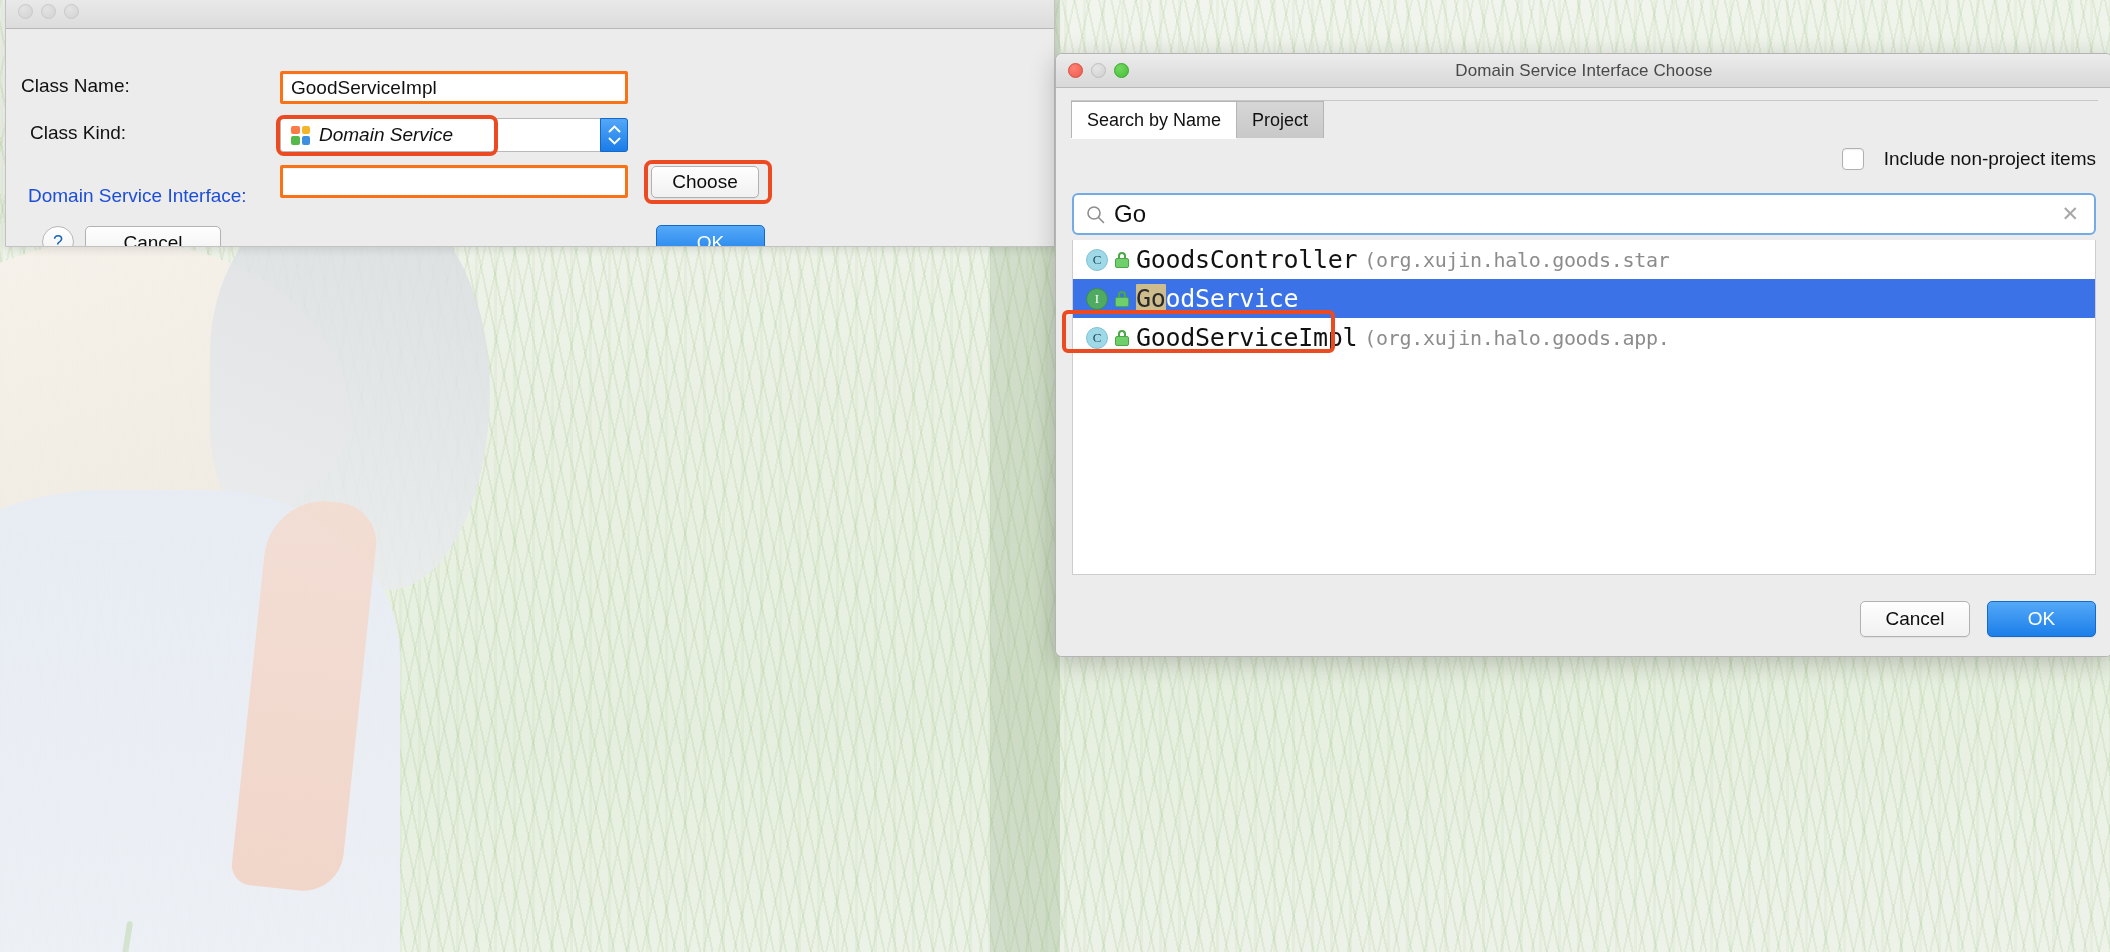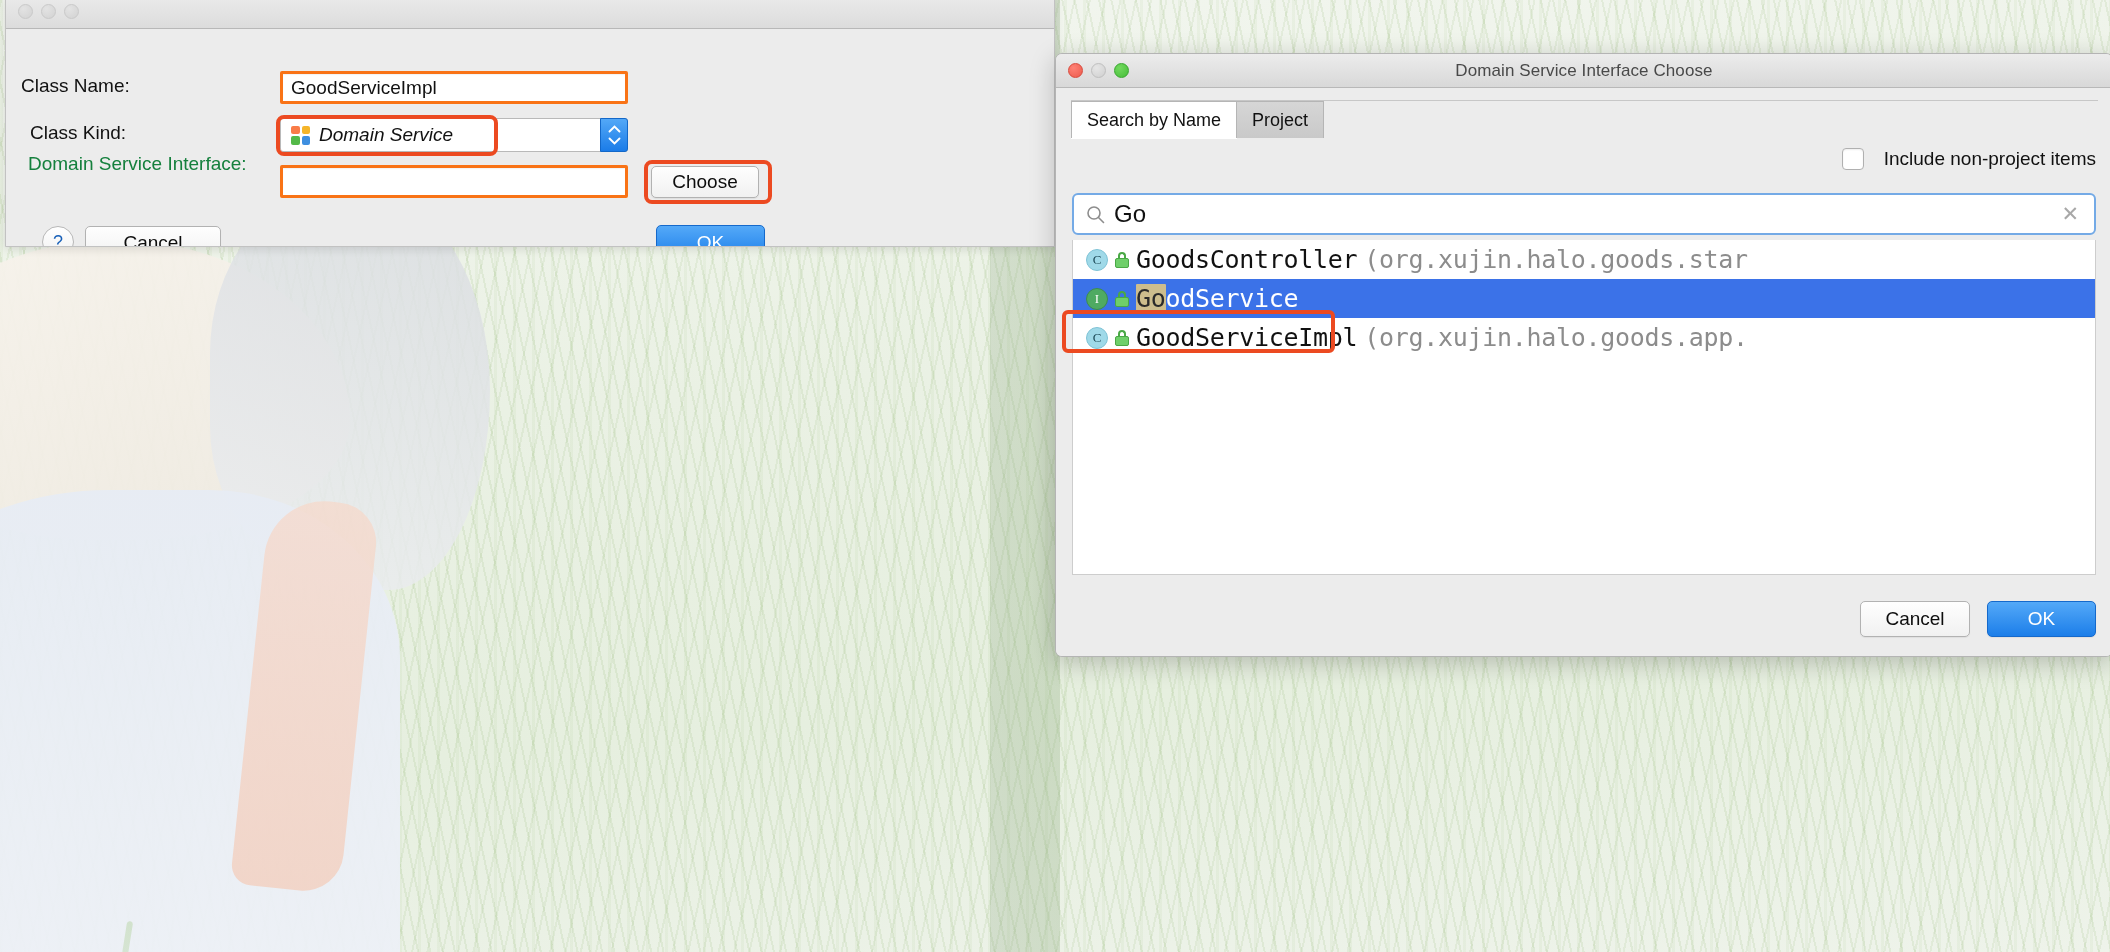--- a/index.html
+++ b/index.html
@@ -89,21 +89,21 @@
   #left-dialog {
     left:5px; top:-6px; width:1050px; height:253px;
     border:1px solid #c2c2c2;
     border-radius:6px 6px 0 0;
     box-shadow:0 2px 10px rgba(0,0,0,.12);
     overflow:hidden;
   }
   #left-body { position:relative; height:219px; background:#ececec; }
   #lbl-class-name { position:absolute; left:15px; top:46px; font-size:19px; color:#111; }
   #lbl-class-kind { position:absolute; left:24px; top:93px; font-size:19px; color:#111; }
-  #lbl-dsi        { position:absolute; left:22px; top:124px; font-size:19px; color:#15803d; }
+  #lbl-dsi        { position:absolute; left:22px; top:156px; font-size:19px; color:#1d4ed8; }
 
   .textfield {
     position:absolute;
     background:#fff; border:3px solid #f97316; border-radius:2px;
     font-size:19px; color:#111;
     display:flex; align-items:center; padding:0 8px;
     box-shadow:inset 0 1px 1px rgba(0,0,0,.05);
   }
   #field-class-name { left:274px; top:42px; width:348px; height:33px; }
   #field-dsi        { left:274px; top:136px; width:348px; height:33px; }
@@ -233,21 +233,21 @@
   }
   .rtype.c { background:#9fd9e8; color:#1d4a57; border:1px solid #7fc3d6; }
   .rtype.i { background:#4faa62; color:#ffffff; border:1px solid #3d8c4e; }
   .rlock {
     width:14px; height:16px; flex:0 0 auto; position:relative;
   }
   .rlock .body { position:absolute; left:0; bottom:0; width:14px; height:10px; background:#6fcf6a; border:1px solid #4aa846; border-radius:2px; }
   .rlock .shackle { position:absolute; left:3px; top:0; width:8px; height:7px; border:2px solid #4aa846; border-bottom:none; border-radius:5px 5px 0 0; }
   .rname { font-size:25px; color:#111; letter-spacing:-.3px; }
   .result-row.selected .rname { color:#fff; }
-  .rpkg  { font-size:25px; color:#8c8c8c; letter-spacing:-.3px; }
+  .rpkg  { font-size:20px; color:#8c8c8c; letter-spacing:-.3px; }
   .result-row.selected .rpkg { color:#eaeaea; }
   .match-hl { background:#cdbd8d; color:#2a2a2a; border-radius:1px; }
 
   #ring-selected { left:1062px; top:310px; width:273px; height:43px; border-radius:6px; z-index:40; }
 
   
   #right-buttons {
     position:absolute; right:16px; bottom:20px;
     display:flex; gap:17px; align-items:center;
   }

